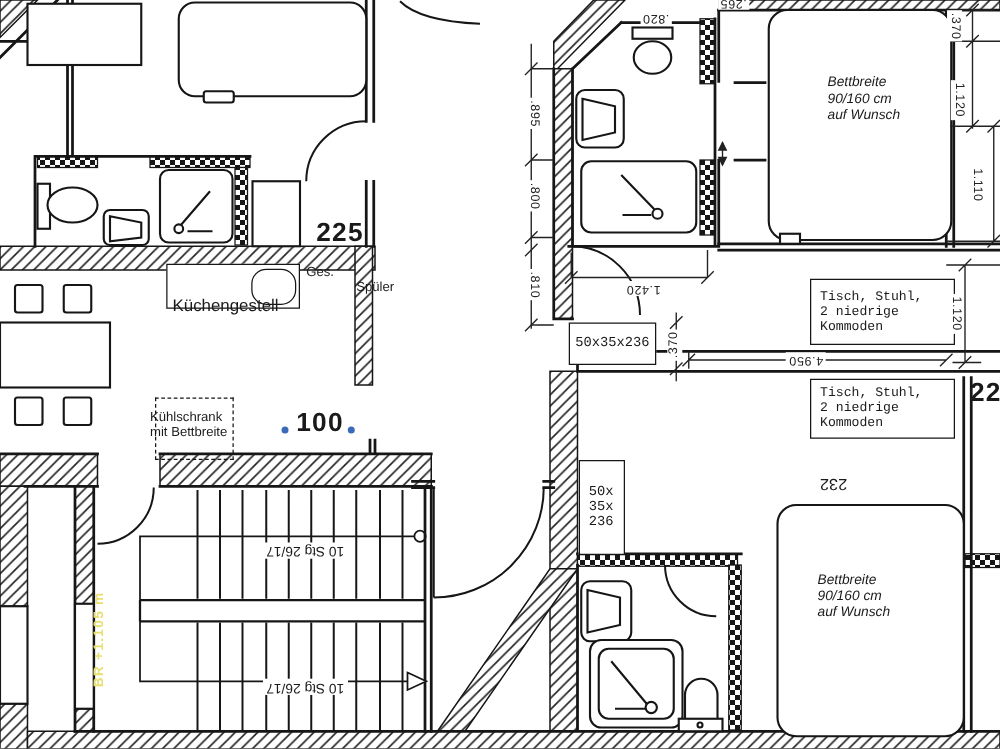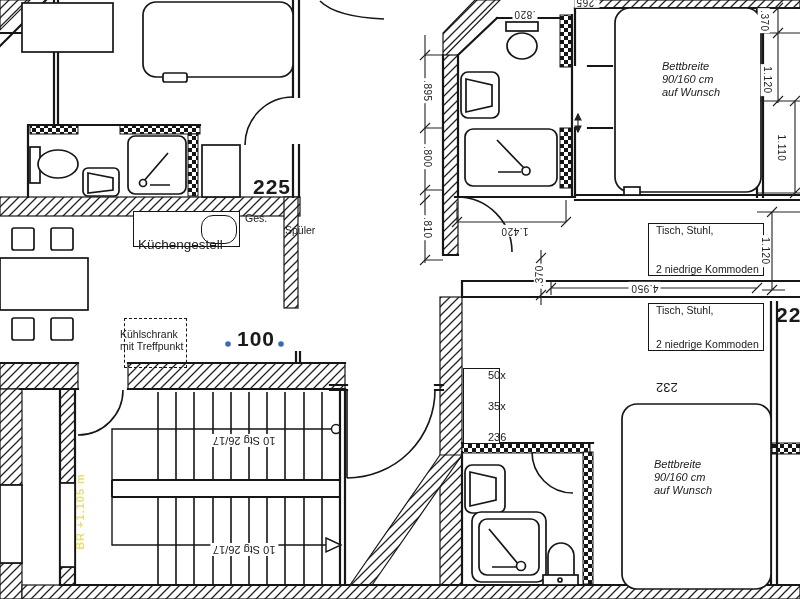--- a/index.html
+++ b/index.html
@@ -9,21 +9,21 @@
   .lbl{position:absolute;white-space:nowrap;line-height:1.18;color:#1a1a1a;}
   .b{font-weight:bold;}
   .room-num{font-size:21px;font-weight:bold;letter-spacing:1px;}
   .small{font-size:10.5px;}
   .med{font-size:11px;font-style:italic;}
   .dim{font-size:10px;color:#222;background:#fff;padding:0 2px;letter-spacing:.5px;}
   .rot180{transform:rotate(180deg);transform-origin:center;}
   .rot90{transform:rotate(90deg);transform-origin:center;}
   .rotN90{transform:rotate(-90deg);transform-origin:center;}
   .wbox{position:absolute;background:#fff;border:1.6px solid #161616;box-sizing:border-box;}
-  .flexc{display:flex;flex-direction:column;justify-content:space-between;}
+  .flexc{display:flex;flex-direction:column;justify-content:center;font-family:Liberation Mono, monospace;}
   .level-note{color:var(--note-yellow,#e8df6e);font-weight:bold;font-size:11px;letter-spacing:1px;}
   .stair-lbl{background:#fff;padding:0 3px;font-size:11px;}
   .pot{position:absolute;right:2px;top:3px;width:34px;height:27px;border:1.5px solid #161616;
        border-radius:12px;}
 </style>
 </head>
 <body>
 
 <div id="plan">
 
@@ -175,21 +175,21 @@
 
 <div class="lbl small" style="left:245px;top:212px;">
   <span style="display:block;">Ges.</span>
   <span style="display:block;margin-left:40px;">Spüler</span>
 </div>
 
 
 <div style="position:absolute;left:124px;top:318px;width:63px;height:50px;border:1.6px dashed #161616;box-sizing:border-box;"></div>
 <div class="lbl small" style="left:120px;top:328px;">
   <span style="display:block;">Kühlschrank</span>
-  <span style="display:block;">mit Treffpunkt</span>
+  <span style="display:block;">mit Bettbreite</span>
 </div>
 
 <div class="lbl med" style="left:662px;top:60px;">
   <span style="display:block;">Bettbreite</span>
   <span style="display:block;">90/160 cm</span>
   <span style="display:block;">auf Wunsch</span>
 </div>
 
 <div class="lbl med" style="left:654px;top:458px;">
   <span style="display:block;">Bettbreite</span>
@@ -200,22 +200,25 @@
 <div class="wbox flexc" style="left:648px;top:223px;width:116px;height:53px;padding-left:7px;font-size:10.5px;">
   <span>Tisch, Stuhl,</span>
   <span>2 niedrige Kommoden</span>
 </div>
 
 <div class="wbox flexc" style="left:648px;top:303px;width:116px;height:48px;padding-left:7px;font-size:10.5px;">
   <span>Tisch, Stuhl,</span>
   <span>2 niedrige Kommoden</span>
 </div>
 
-
-<div class="wbox flexc" style="left:463px;top:368px;width:37px;height:76px;padding-left:24px;font-size:11px;">
+<div class="wbox flexc" style="left:455px;top:258px;width:70px;height:34px;align-items:center;font-size:11px;">
+  <span>50x35x236</span>
+</div>
+
+<div class="wbox flexc" style="left:463px;top:368px;width:37px;height:76px;padding-left:7px;font-size:11px;">
   <span>50x</span>
   <span>35x</span>
   <span>236</span>
 </div>
 
 <div class="lbl stair-lbl rot180" style="left:210px;top:434px;">10 Stg 26/17</div>
 <div class="lbl stair-lbl rot180" style="left:210px;top:543px;">10 Stg 26/17</div>
 
 <div class="lbl level-note rotN90" style="left:30px;top:505px;width:100px;text-align:center;">BR +1.105 m</div>
 

